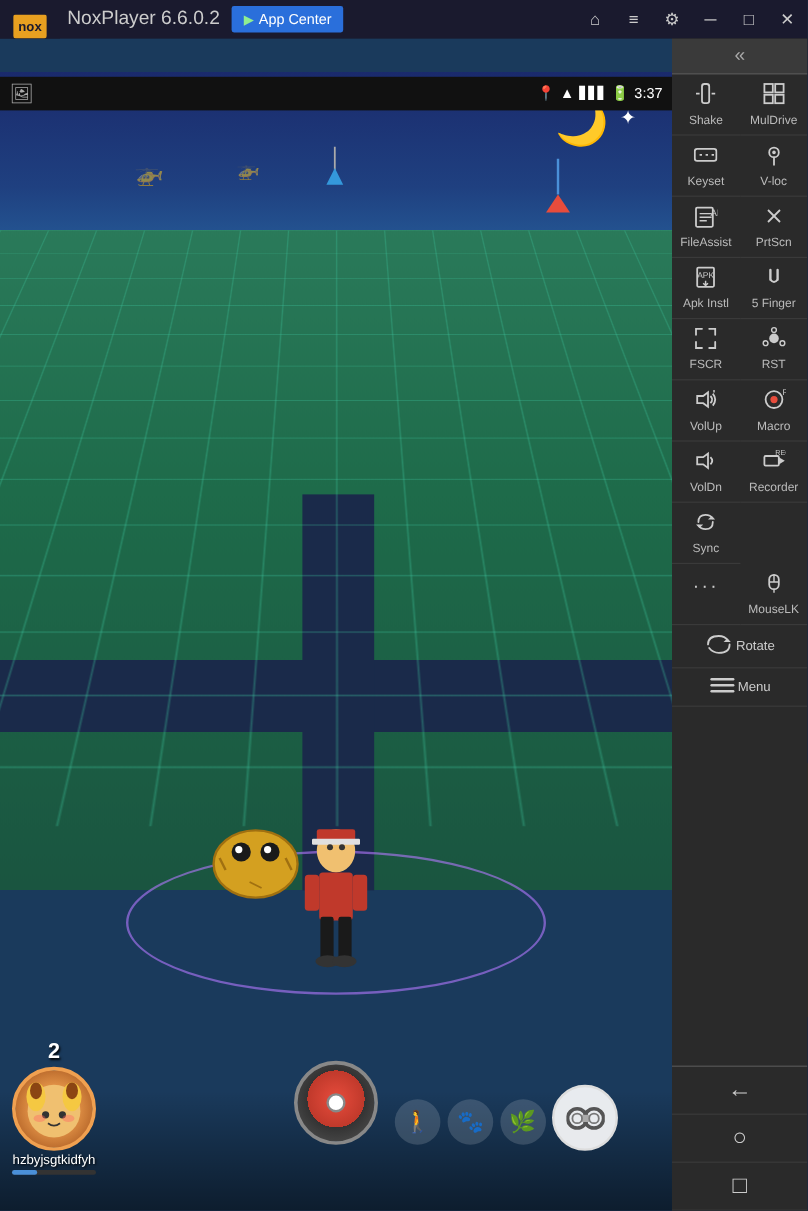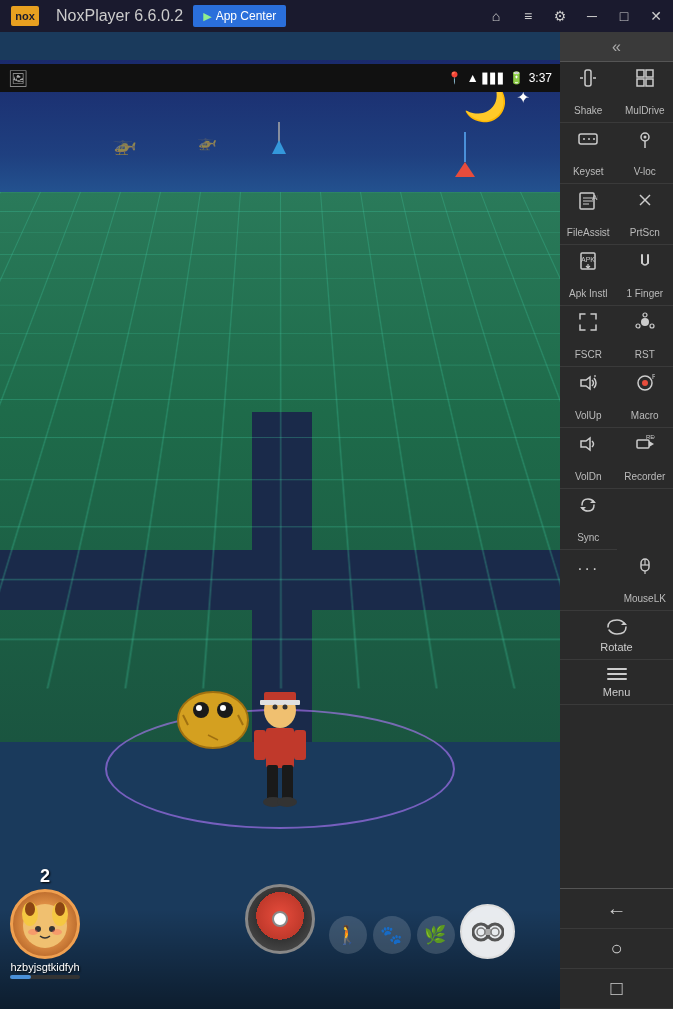--- a/index.html
+++ b/index.html
@@ -21,21 +21,21 @@
       align-items: center;
       position: absolute;
       top: 0; left: 0;
       z-index: 10;
     }
     #nox-logo {
       width: 50px;
       height: 32px;
       background: #1a1a2e;
       display: flex;
-      align-items: center;
+      align-items: flex-end;
       justify-content: center;
       color: #e8a020;
       font-weight: bold;
       font-size: 11px;
     }
     #app-center-btn {
       background: #2a6fdb;
       color: white;
       padding: 2px 10px;
       font-size: 12px;
@@ -339,37 +339,37 @@
     .sidebar-item {
       width: 50%;
       display: flex;
       flex-direction: column;
       align-items: center;
       justify-content: center;
       padding: 6px 2px;
       cursor: pointer;
       color: #cccccc;
       font-size: 11px;
-      gap: 12px;
+      gap: 2px;
       border-bottom: 1px solid #3a3a3a;
     }
     .sidebar-item .icon {
       font-size: 18px;
       color: #dddddd;
     }
     .sidebar-item .label {
       font-size: 10px;
       color: #bbbbbb;
       text-align: center;
     }
 
     .sidebar-single {
       width: 100%;
       display: flex;
-      flex-direction: column;
+      flex-direction: row;
       align-items: center;
       justify-content: center;
       padding: 6px 2px;
       cursor: pointer;
       color: #cccccc;
       font-size: 11px;
       gap: 2px;
       border-bottom: 1px solid #3a3a3a;
     }
 
@@ -687,21 +687,21 @@
       </span>
       <span class="label">Apk Instl</span>
     </div>
     <div class="sidebar-item">
       <span class="icon">
         <svg width="20" height="20" viewBox="0 0 20 20">
             <path d="M7 4 L7 12 M13 4 L13 12" stroke="#ccc" stroke-width="2" stroke-linecap="round"></path>
             <path d="M7 12 Q10 16 13 12" stroke="#ccc" stroke-width="1.5" fill="none"></path>
           </svg>
       </span>
-      <span class="label">1 Finger</span>
+      <span class="label">5 Finger</span>
     </div>
   </div>
 
   <div class="sidebar-row">
     <div class="sidebar-item">
       <span class="icon">
         <svg width="20" height="20" viewBox="0 0 20 20">
             <path d="M2 7 L2 2 L7 2 M13 2 L18 2 L18 7 M18 13 L18 18 L13 18 M7 18 L2 18 L2 13" stroke="#ccc" stroke-width="1.5" fill="none" stroke-linecap="round"></path>
           </svg>
       </span>

